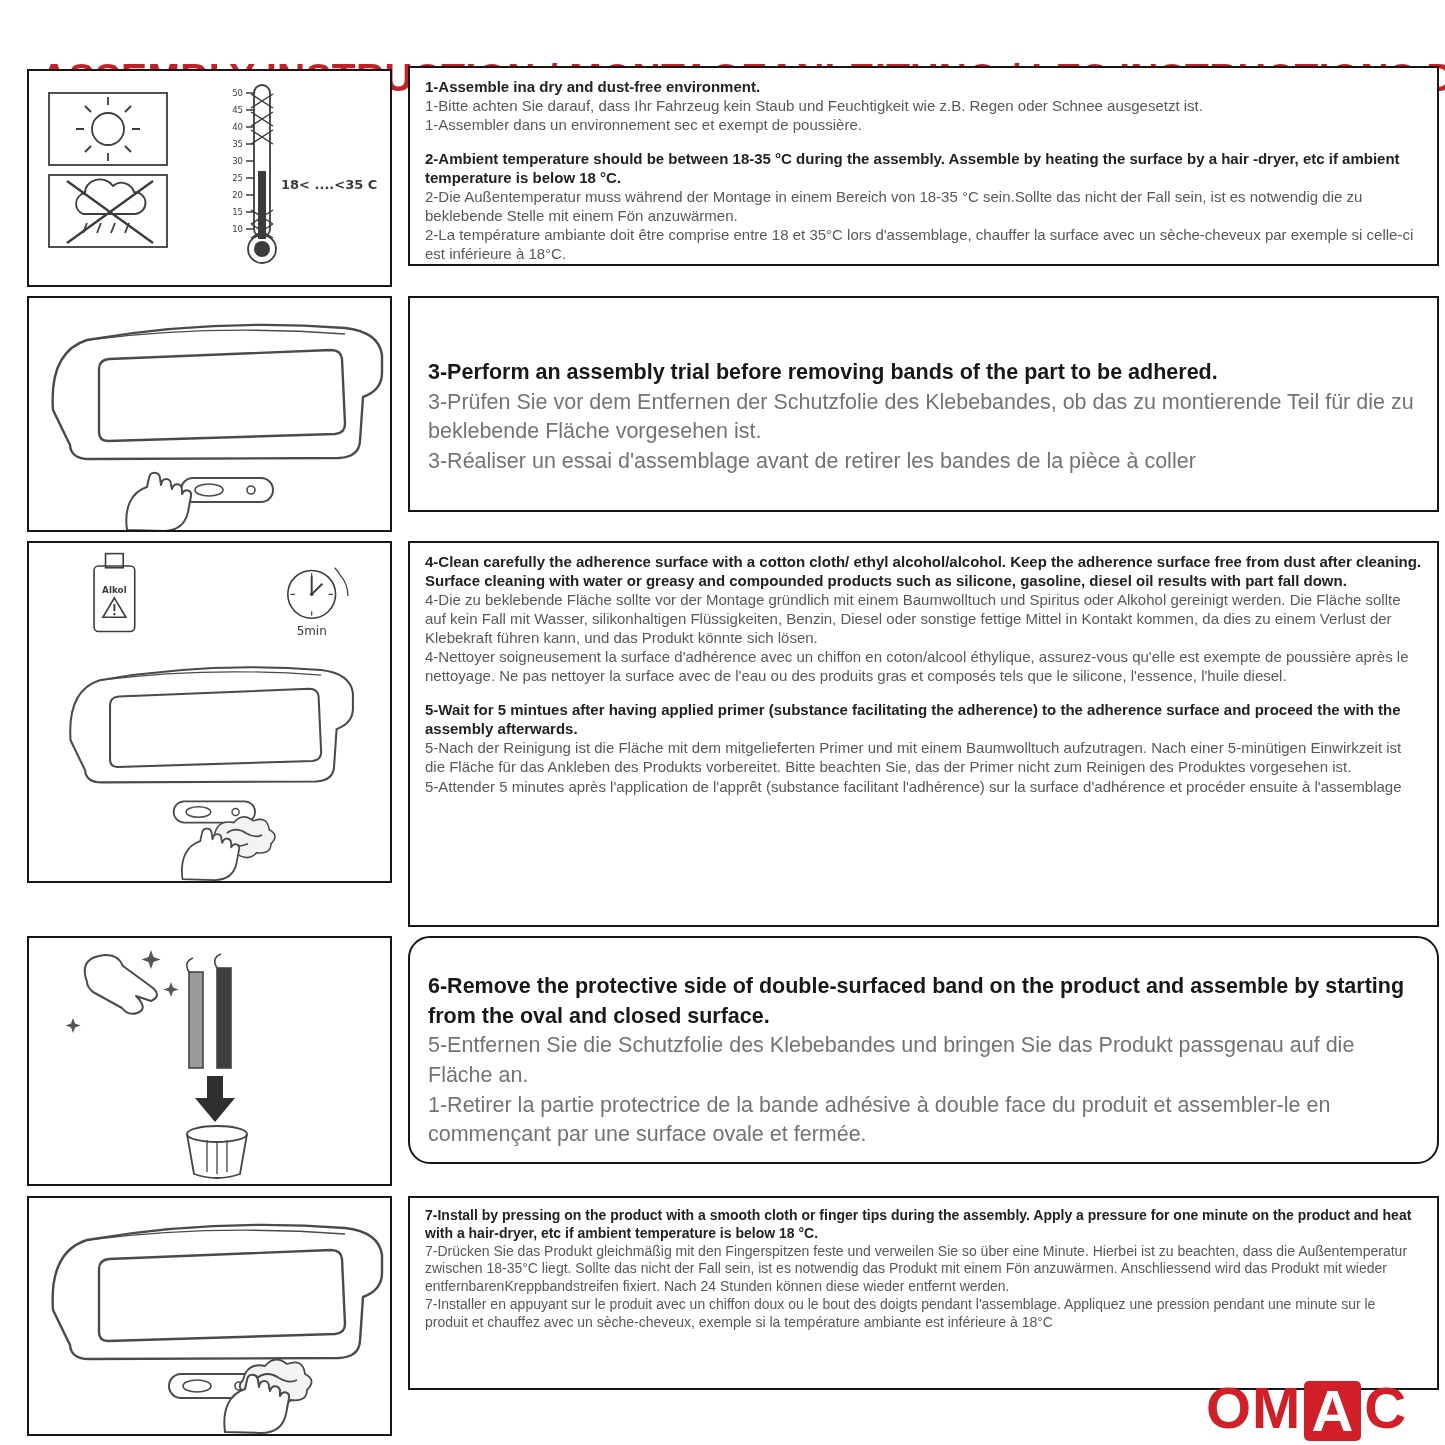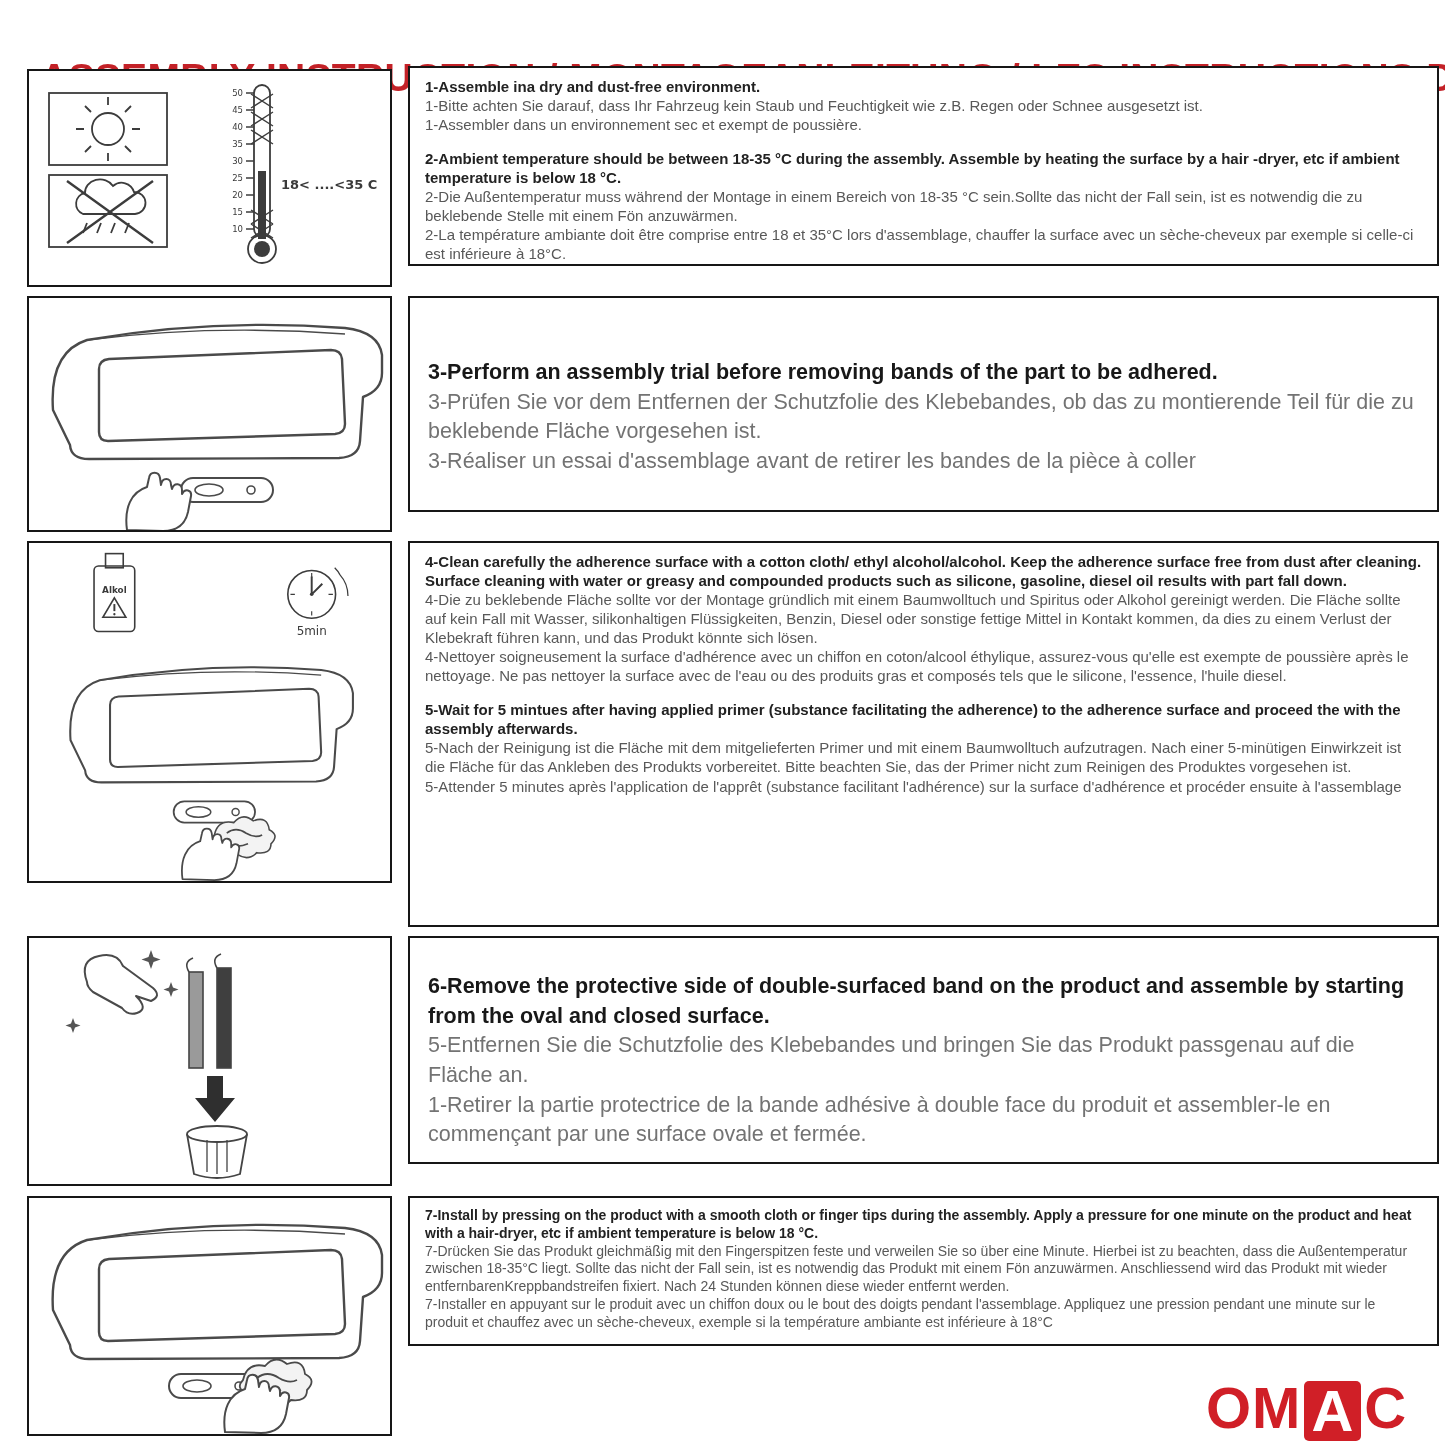--- a/index.html
+++ b/index.html
@@ -160,35 +160,35 @@
       <path d="M188 30 q-6 -10 4 -14" fill="none"></path>
     </g>
     <path d="M178 138 h16 v22 h12 l-20 24 -20 -24 h12 Z" fill="#2f2f2f"></path>
     <g fill="none" stroke="#444444" stroke-width="1.8">
       <ellipse cx="188" cy="196" rx="30" ry="8"></ellipse>
       <path d="M158 196 L165 236 Q188 244 211 236 L218 196"></path>
       <path d="M178 202 v32 M188 204 v32 M198 202 v32" stroke-width="1.3"></path>
     </g>
   </svg>
 </div>
-<div class="box rbox r4pad" style="top:936px;height:228px;">
+<div class="box rbox r4pad" style="top:936px;height:228px;border-radius:22px;">
   <p class="t lg b">6-Remove the protective side of double-surfaced band on the product and assemble by starting from the oval and closed surface.</p>
   <p class="t lg">5-Entfernen Sie die Schutzfolie des Klebebandes und bringen Sie das Produkt passgenau auf die Fläche an.</p>
   <p class="t lg">1-Retirer la partie protectrice de la bande adhésive à double face du produit et assembler-le en commençant par une surface ovale et fermée.</p>
 </div>
 
 <div class="box lbox" style="top:1196px;height:240px;">
   <svg viewBox="0 0 361 236">
     <use href="#panel" transform="translate(6,12)"></use>
     <use href="#trim" transform="translate(140,176)"></use>
     <use href="#cloth" transform="translate(214,172)"></use>
     <use href="#hand" transform="translate(196,178)"></use>
   </svg>
 </div>
-<div class="box rbox" style="top:1196px;height:150px;">
+<div class="box rbox" style="top:1196px;height:194px;">
   <p class="t xs b">7-Install by pressing on the product with a smooth cloth or finger tips during the assembly. Apply a pressure for one minute on the product and heat with a hair-dryer, etc if ambient temperature is below 18 °C.</p>
   <p class="t xs">7-Drücken Sie das Produkt gleichmäßig mit den Fingerspitzen feste und verweilen Sie so über eine Minute. Hierbei ist zu beachten, dass die Außentemperatur zwischen 18-35°C liegt. Sollte das nicht der Fall sein, ist es notwendig das Produkt mit einem Fön anzuwärmen. Anschliessend wird das Produkt mit wieder entfernbarenKreppbandstreifen fixiert. Nach 24 Stunden können diese wieder entfernt werden.</p>
   <p class="t xs">7-Installer en appuyant sur le produit avec un chiffon doux ou le bout des doigts pendant l'assemblage. Appliquez une pression pendant une minute sur le produit et chauffez avec un sèche-cheveux, exemple si la température ambiante est inférieure à 18°C</p>
 </div>
 
 <div class="logo">
   <span>OM</span>
     <span class="logoA">A</span>
     <span>C</span>
 </div>

